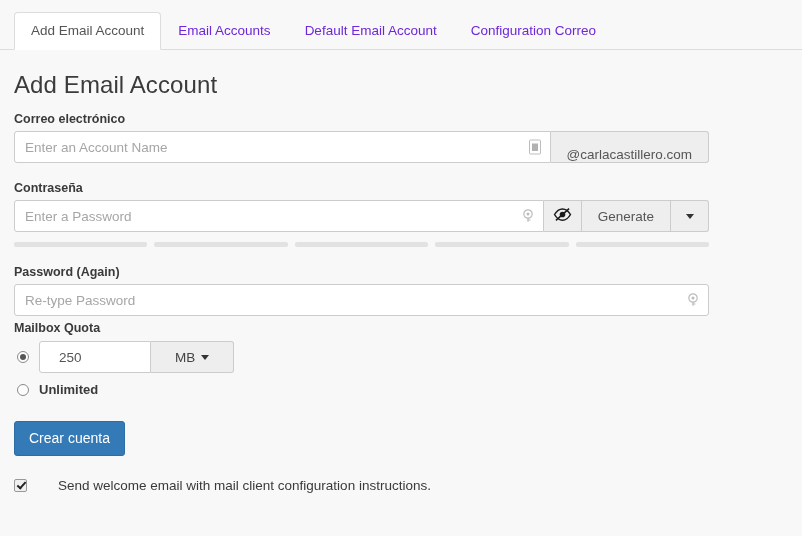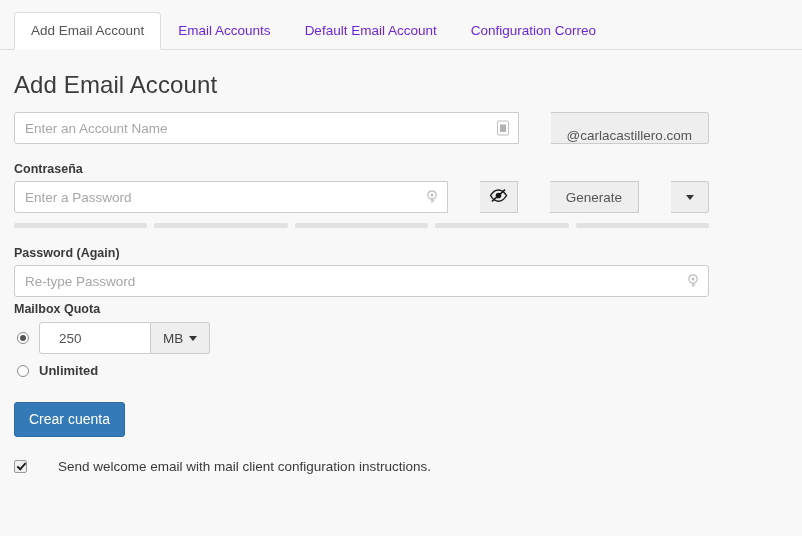--- a/index.html
+++ b/index.html
@@ -69,21 +69,20 @@
     margin-bottom: 5px;
     display: block;
   }
   .form-group { margin-bottom: 0; }
 
   
   .input-row {
     display: flex;
     align-items: stretch;
     width: 695px;
-    gap: 32px;
   }
   .txt-wrap {
     position: relative;
     display: flex;
     flex: 1 1 auto;
   }
   .txt {
     flex: 1 1 auto;
     height: 32px;
     box-sizing: border-box;
@@ -225,21 +224,21 @@
     color: #555555;
     background: #ffffff;
     outline: none;
   }
   .unit-btn {
     display: flex;
     align-items: center;
     gap: 6px;
     height: 32px;
     box-sizing: border-box;
-    padding: 0 12px;
+    padding: 0 24px;
     background: #eeeeee;
     border: 1px solid #cccccc;
     border-left: none;
     border-radius: 0 3px 3px 0;
     color: #444444;
     font-size: 13.5px;
     cursor: pointer;
   }
   .unlimited-row {
     display: flex;
@@ -318,20 +317,21 @@
     <span>Configuration Correo</span>
   </div>
 </div>
 
 <div class="content">
 
   <h1 class="page-title">Add Email Account</h1>
 
   
   <div class="form-group">
+    <label class="field-label">Correo electrónico</label>
     <div class="input-row">
       <div class="txt-wrap">
         <input class="txt rounded-left" type="text" placeholder="Enter an Account Name" style="">
         <span class="in-field-icon">
           <svg viewBox="0 0 14 16" width="14" height="16">
             <rect x="1.5" y="1" width="11" height="14" rx="1" fill="none" stroke="#9a9a9a" stroke-width="1"></rect>
             <rect x="4" y="4.5" width="6" height="7.5" fill="#8a8a8a"></rect>
           </svg>
         </span>
       </div>

